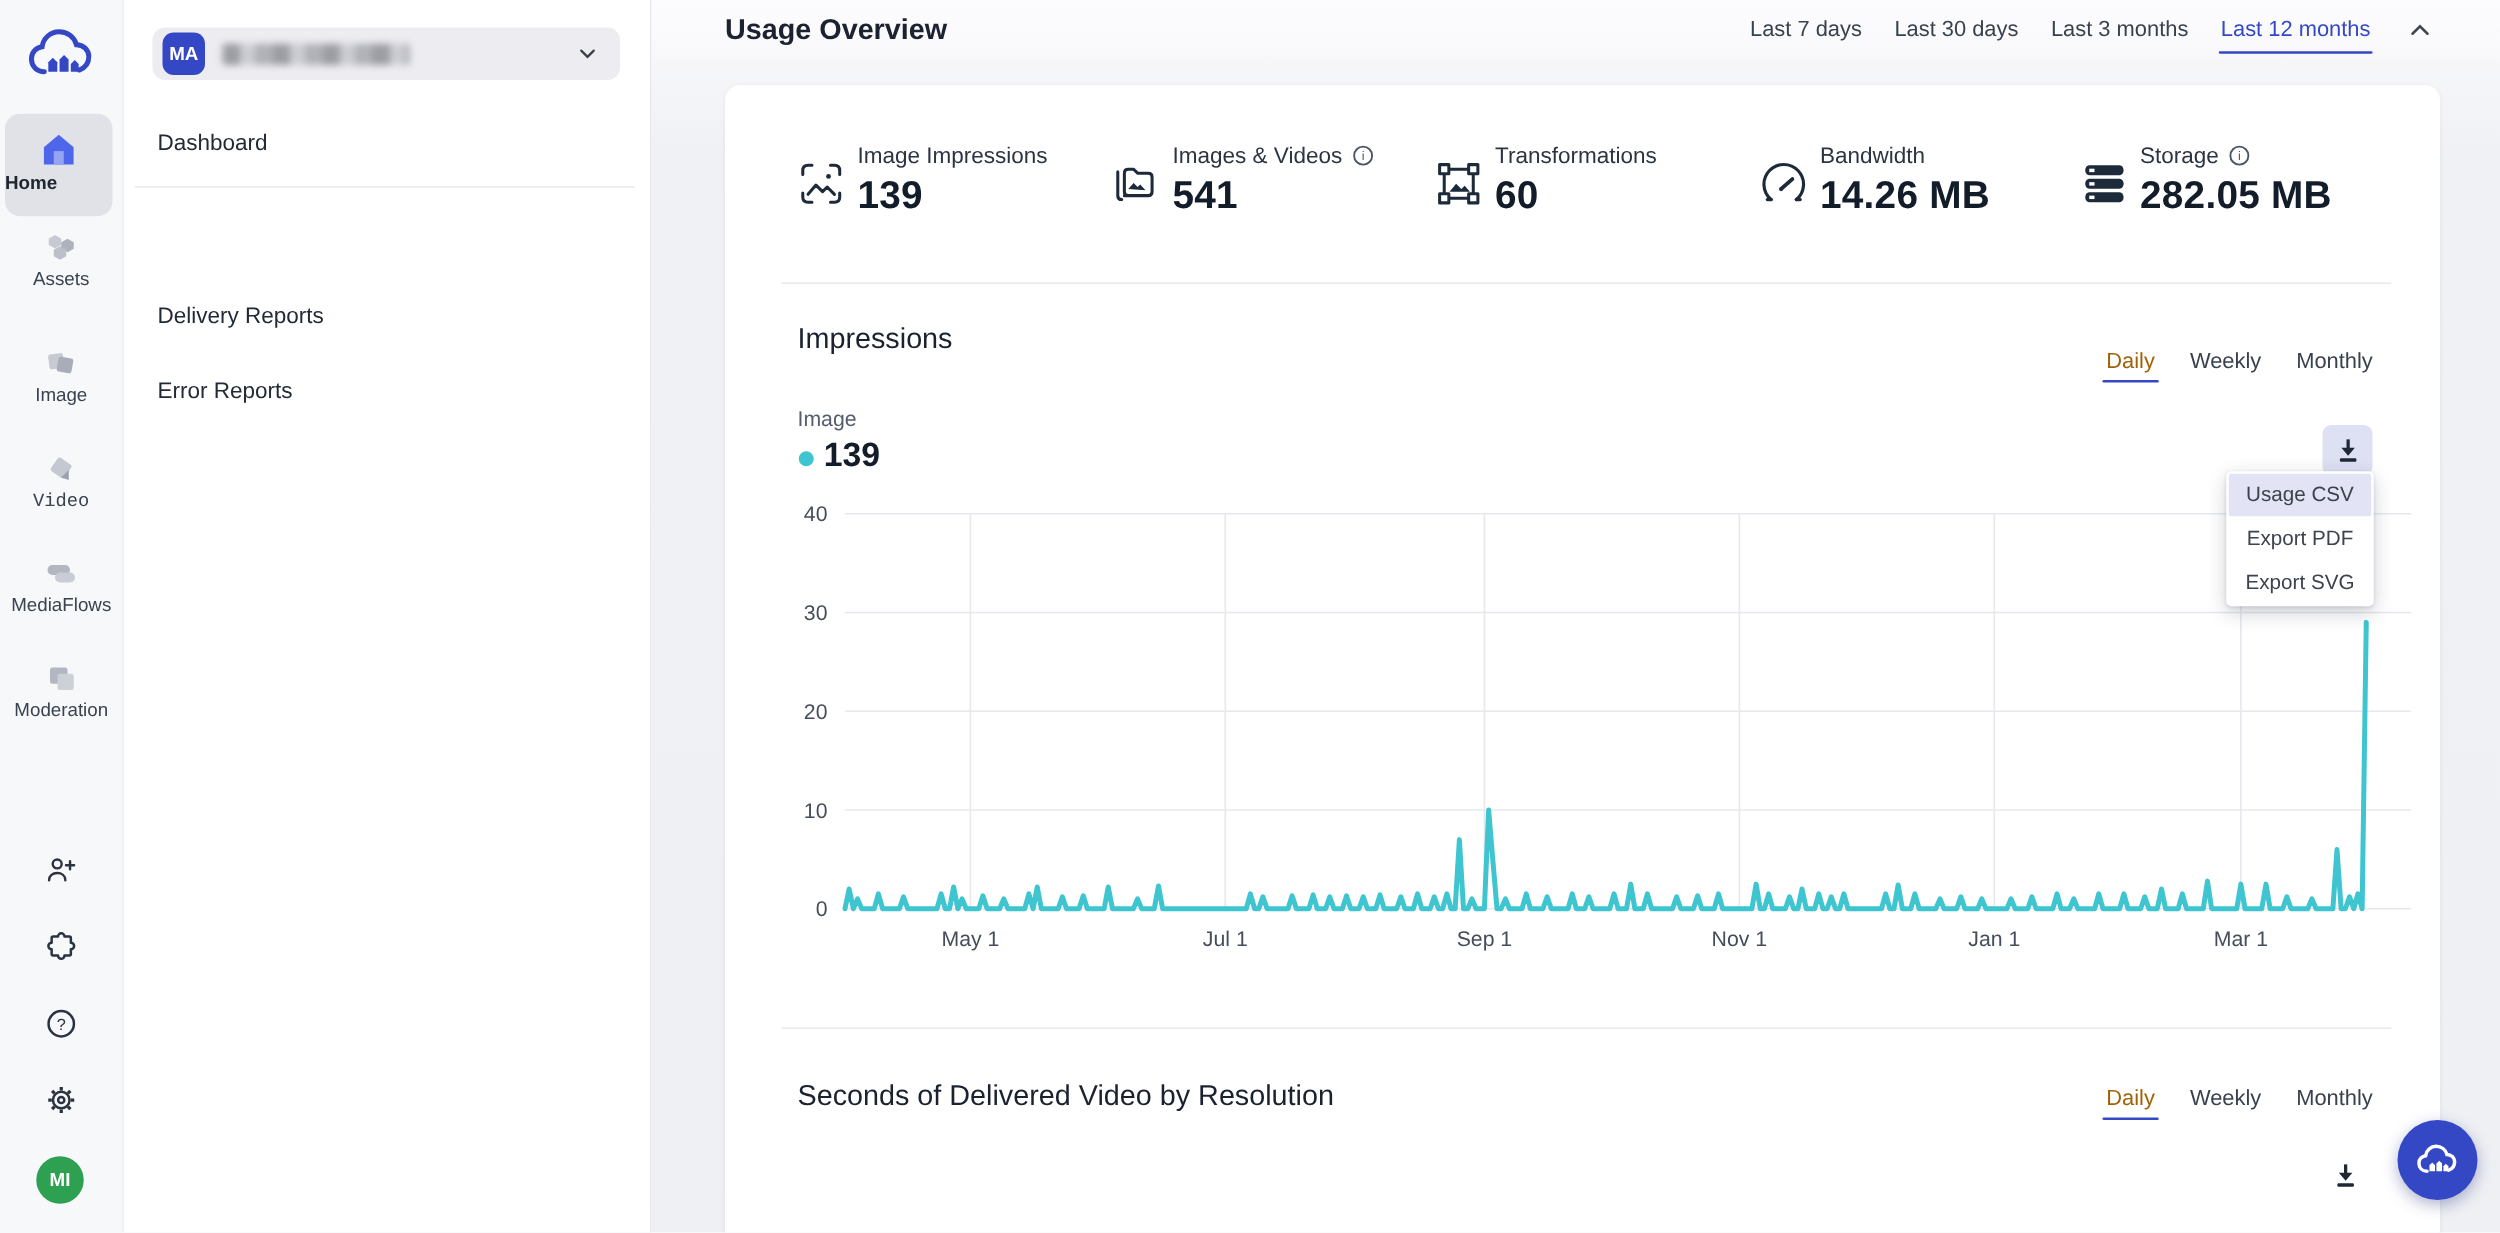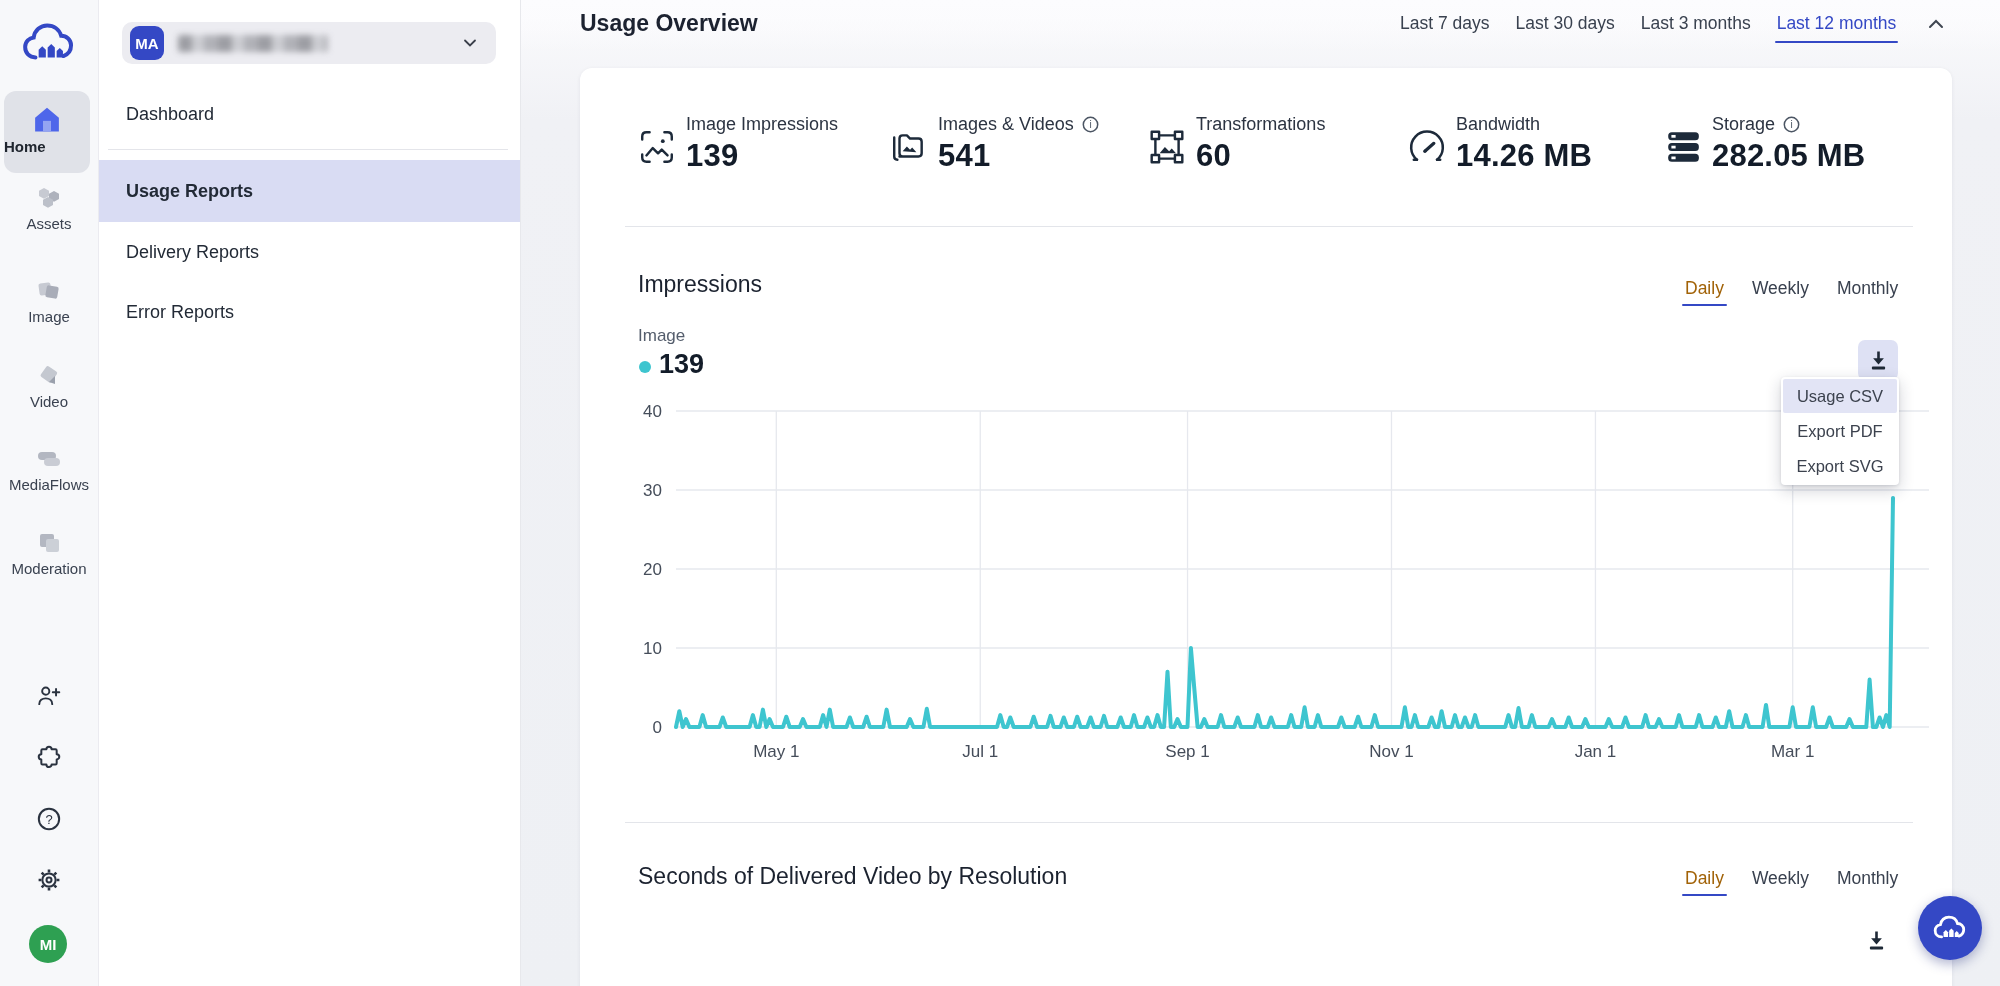--- a/index.html
+++ b/index.html
@@ -98,21 +98,21 @@
   </div>
 
   <div class="abs rail-item" style="top:279px;">
     <svg width="26" height="24" viewBox="0 0 26 24" style="margin:0 auto;">
       <rect x="3" y="4" width="12" height="12" rx="2" transform="rotate(-8 9 10)" fill="#c7cad2"></rect>
       <rect x="10" y="7" width="12" height="12" rx="2" transform="rotate(10 16 13)" fill="#a9adb8"></rect>
     </svg>
     <div class="rail-label dim">Image</div>
   </div>
 
-  <div class="abs rail-item" style="top:364px;">
+  <div class="abs rail-item" style="top:364px;font-family:Liberation Mono, monospace;">
     <svg width="26" height="24" viewBox="0 0 26 24" style="margin:0 auto;">
       <rect x="6" y="4" width="13" height="13" rx="2" transform="rotate(35 13 11)" fill="#c4c8d0"></rect>
       <polygon points="13,18 19,12 19,20" fill="#9aa0ac"></polygon>
     </svg>
     <div class="rail-label dim">Video</div>
   </div>
 
   <div class="abs rail-item" style="top:447px;">
     <svg width="28" height="24" viewBox="0 0 28 24" style="margin:0 auto;">
       <rect x="3" y="5" width="18" height="8" rx="4" fill="#b3b7c1"></rect>
@@ -173,23 +173,20 @@
     <div class="abs redacted"></div>
     <svg class="abs" style="left:340px;top:14px;" width="16" height="14" viewBox="0 0 16 14" fill="none" stroke="#3a3f4a" stroke-width="1.8" stroke-linecap="round">
       <path d="M3 4.5 L8 9.5 L13 4.5"></path>
     </svg>
   </div>
 
   <div class="abs side-item" style="top:88px;">
     <span>Dashboard</span>
   </div>
   <div class="abs side-divider" style="top:149px;"></div>
-  <div class="abs side-item active" style="top:160px;height:62px;">
-    <span>Usage Reports</span>
-  </div>
   <div class="abs side-item" style="top:222px;height:60px;">
     <span>Delivery Reports</span>
   </div>
   <div class="abs side-item" style="top:282px;height:60px;">
     <span>Error Reports</span>
   </div>
 </div>
 
 <div class="abs main-header"></div>
 <div class="abs page-title" style="z-index:7;">Usage Overview</div>
@@ -270,21 +267,21 @@
       <svg width="17" height="17" viewBox="0 0 17 17">
         <circle cx="8.5" cy="8.5" r="7.2" fill="none" stroke="#4b5563" stroke-width="1.5"></circle>
         <text x="8.5" y="12.2" text-anchor="middle" font-size="10" fill="#4b5563" font-family="Liberation Sans, sans-serif">i</text>
       </svg>
     </div>
     <div class="abs stat-value" style="left:1132px;">282.05 MB</div>
   </div>
 
   <div class="abs divider" style="top:158px;"></div>
 
-  <div class="abs section-title" style="left:58px;top:203px;">Impressions</div>
+  <div class="abs section-title" style="left:58px;top:189px;">Impressions</div>
   <div class="abs tabs" style="left:1105px;top:210px;">
     <div class="tab active">Daily</div>
     <div class="tab">Weekly</div>
     <div class="tab">Monthly</div>
   </div>
 
   <div class="abs legend-name" style="left:58px;top:258px;">Image</div>
   <span class="abs legend-dot" style="left:59px;top:293px;"></span>
   <div class="abs legend-value" style="left:79px;top:281px;">139</div>
 

